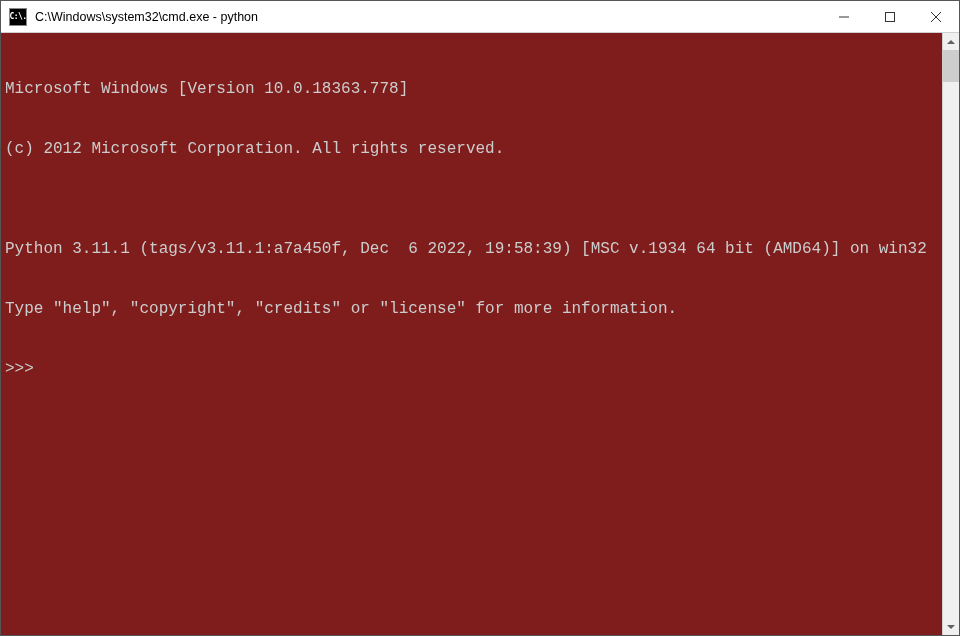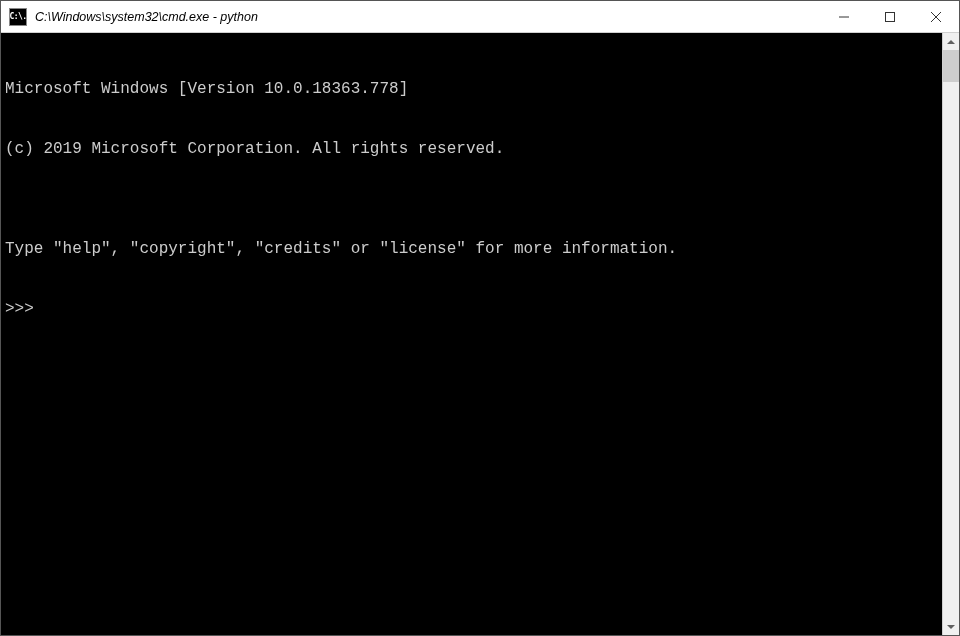--- a/index.html
+++ b/index.html
@@ -35,41 +35,40 @@
       font-size: 8px;
       font-weight: bold;
       letter-spacing: -0.5px;
       font-family: "Consolas", monospace;
     }
     .titlebar .title-text {
       flex: 1;
       font-size: 12.5px;
       color: #000;
       padding-left: 2px;
-      font-style: italic;
     }
     .titlebar .win-controls { display: flex; height: 100%; }
     .titlebar .win-btn {
       width: 46px;
       height: 100%;
       display: flex;
       align-items: center;
       justify-content: center;
       color: #000;
     }
     .titlebar .win-btn svg { stroke: #333; }
 
     .client-area {
       flex: 1;
       display: flex;
       min-height: 0;
     }
     .terminal {
       flex: 1;
-      background: #000000;
+      background: #7f1d1d;
       color: #cccccc;
       font-family: Consolas, "Courier New", monospace;
       font-size: 16px;
       line-height: 20px;
       padding: 6px 4px 4px 4px;
       white-space: pre;
       overflow: hidden;
     }
     .terminal .line { white-space: pre; }
 
@@ -124,22 +123,23 @@
             <line x1="0" y1="0" x2="10" y2="10" stroke-width="1"></line>
             <line x1="10" y1="0" x2="0" y2="10" stroke-width="1"></line>
           </svg>
       </div>
     </div>
   </div>
 
   <div class="client-area">
     <div class="terminal">
       <div class="line">Microsoft Windows [Version 10.0.18363.778]</div>
-      <div class="line">(c) 2019 Microsoft Corporation. All rights reserved.</div>
+      <div class="line">(c) 2012 Microsoft Corporation. All rights reserved.</div>
       <div class="line"></div>
+      <div class="line">Python 3.11.1 (tags/v3.11.1:a7a450f, Dec  6 2022, 19:58:39) [MSC v.1934 64 bit (AMD64)] on win32</div>
       <div class="line">Type "help", "copyright", "credits" or "license" for more information.</div>
       <div class="line">&gt;&gt;&gt;</div>
     </div>
 
     <div class="scrollbar">
       <div class="arrow">
         <svg width="8" height="4" viewBox="0 0 8 4">
             <polygon points="4,0 8,4 0,4"></polygon>
           </svg>
       </div>

